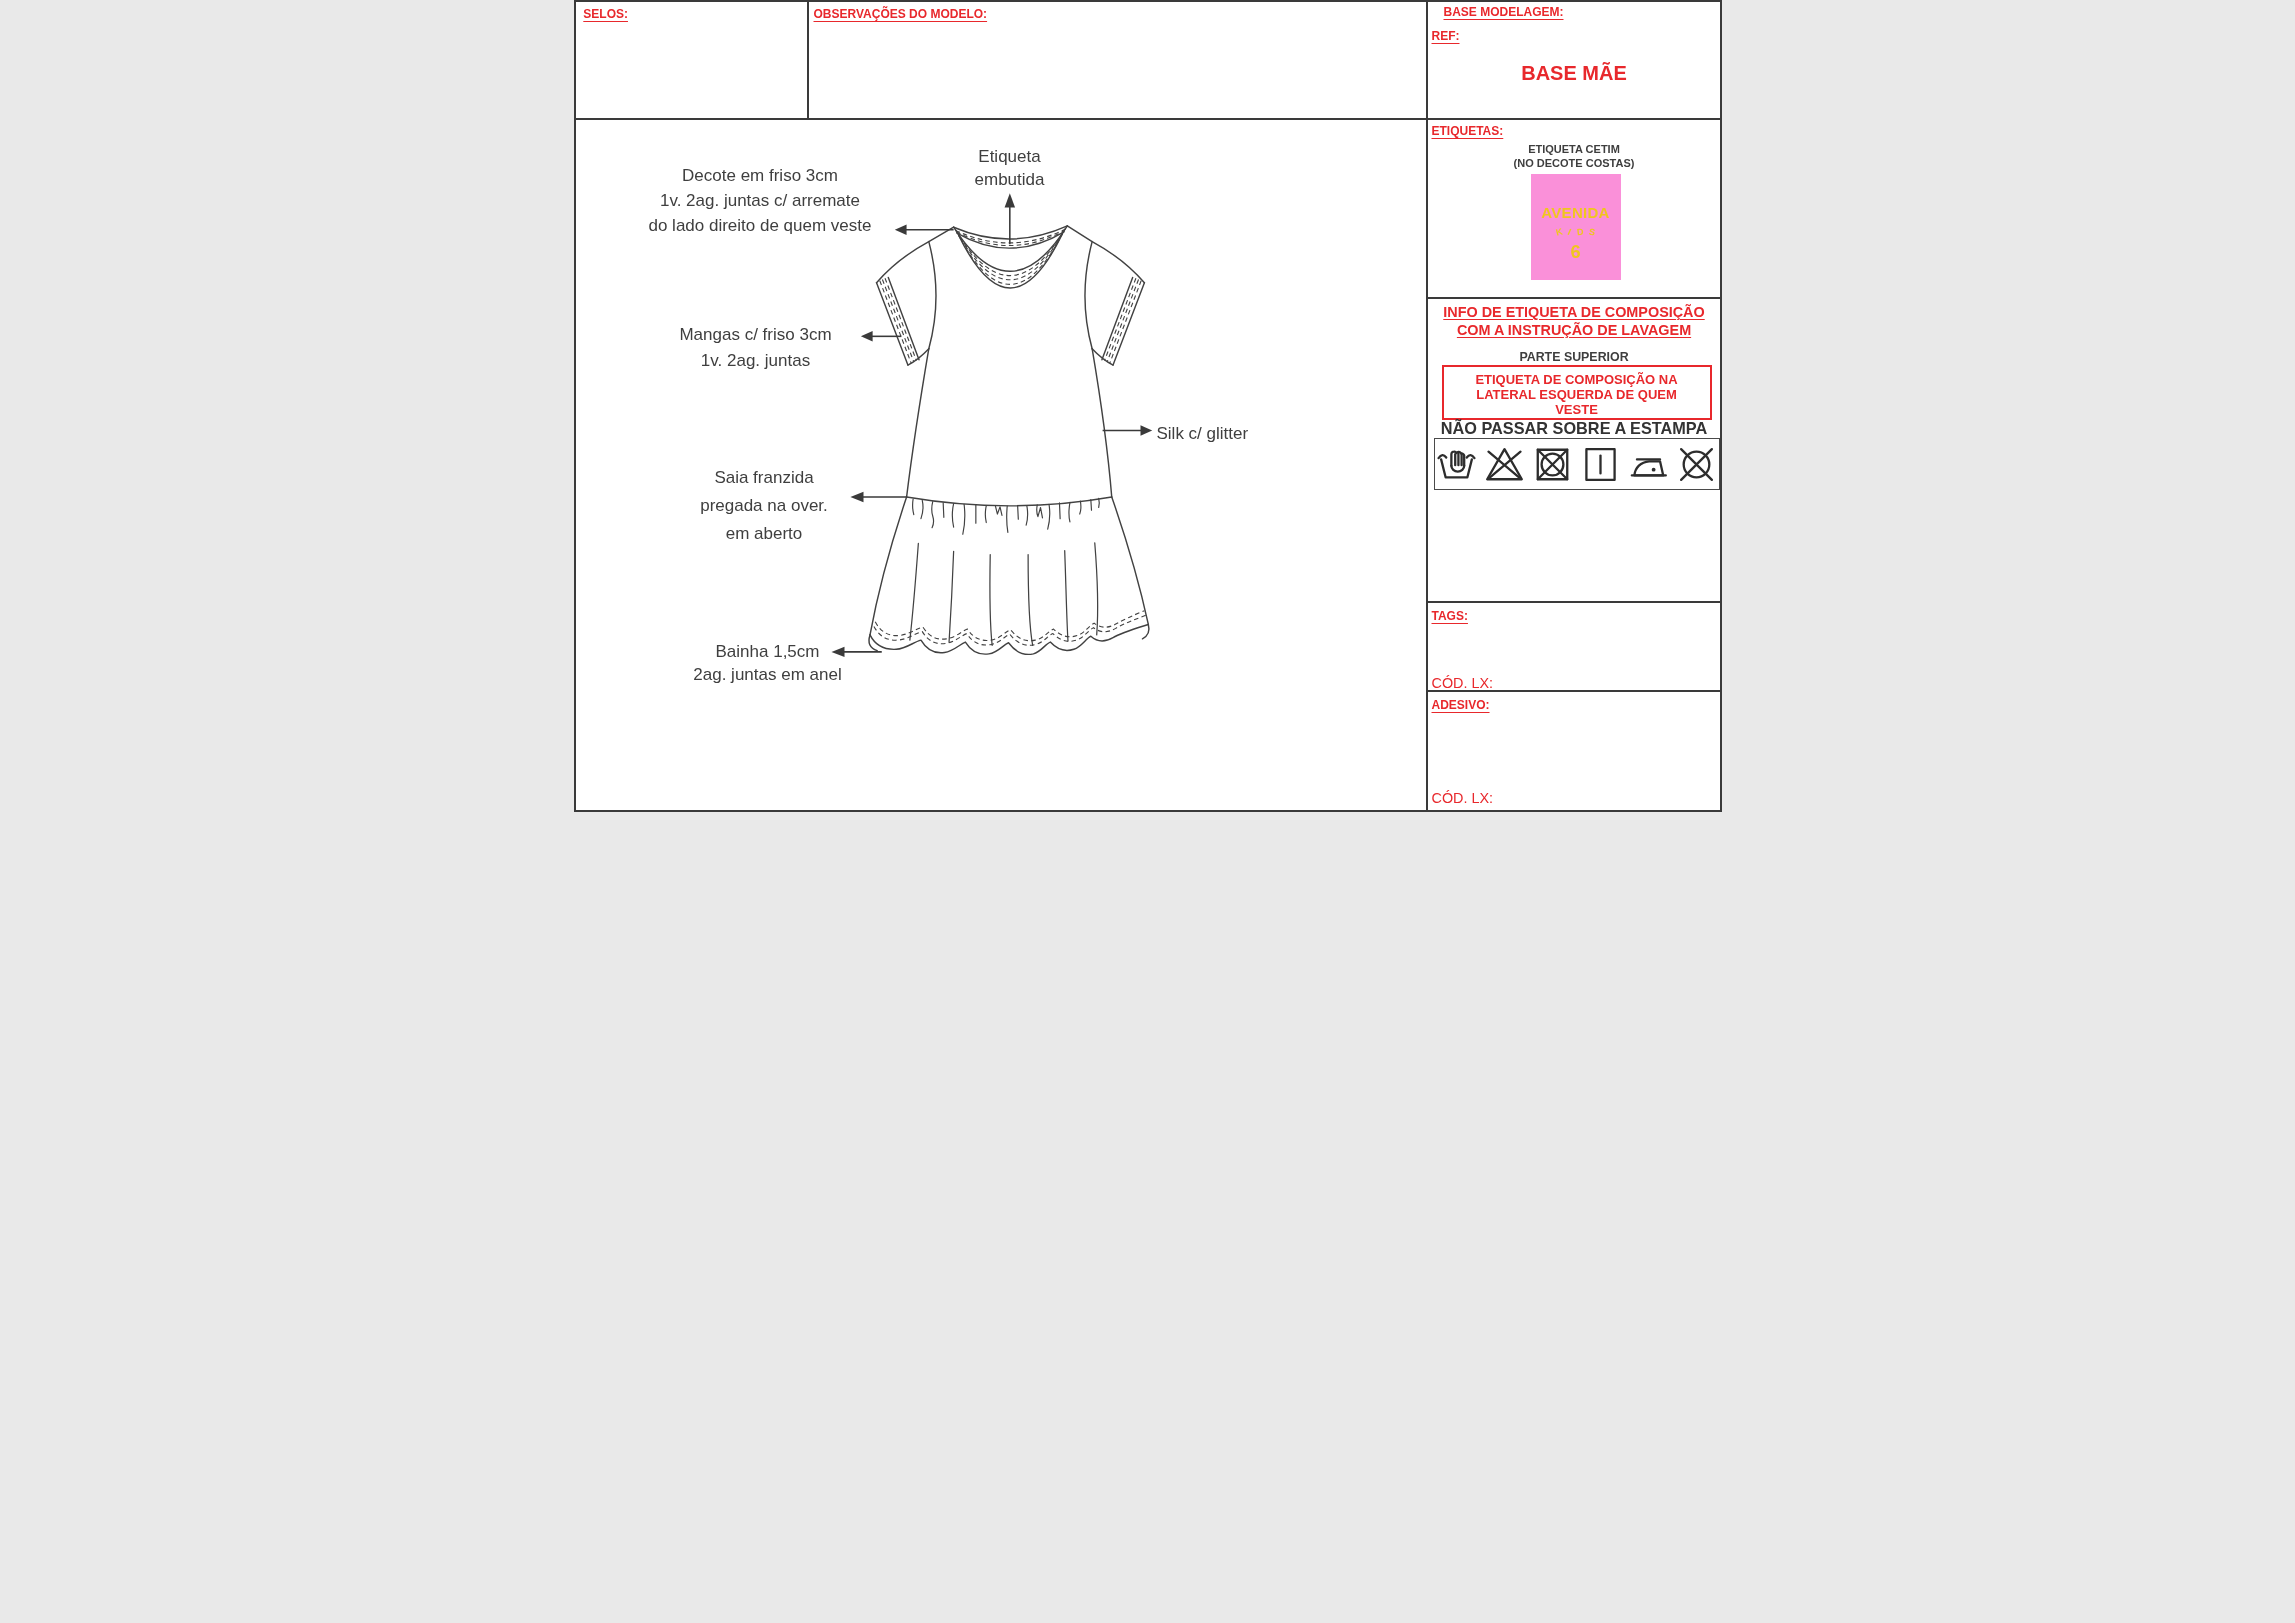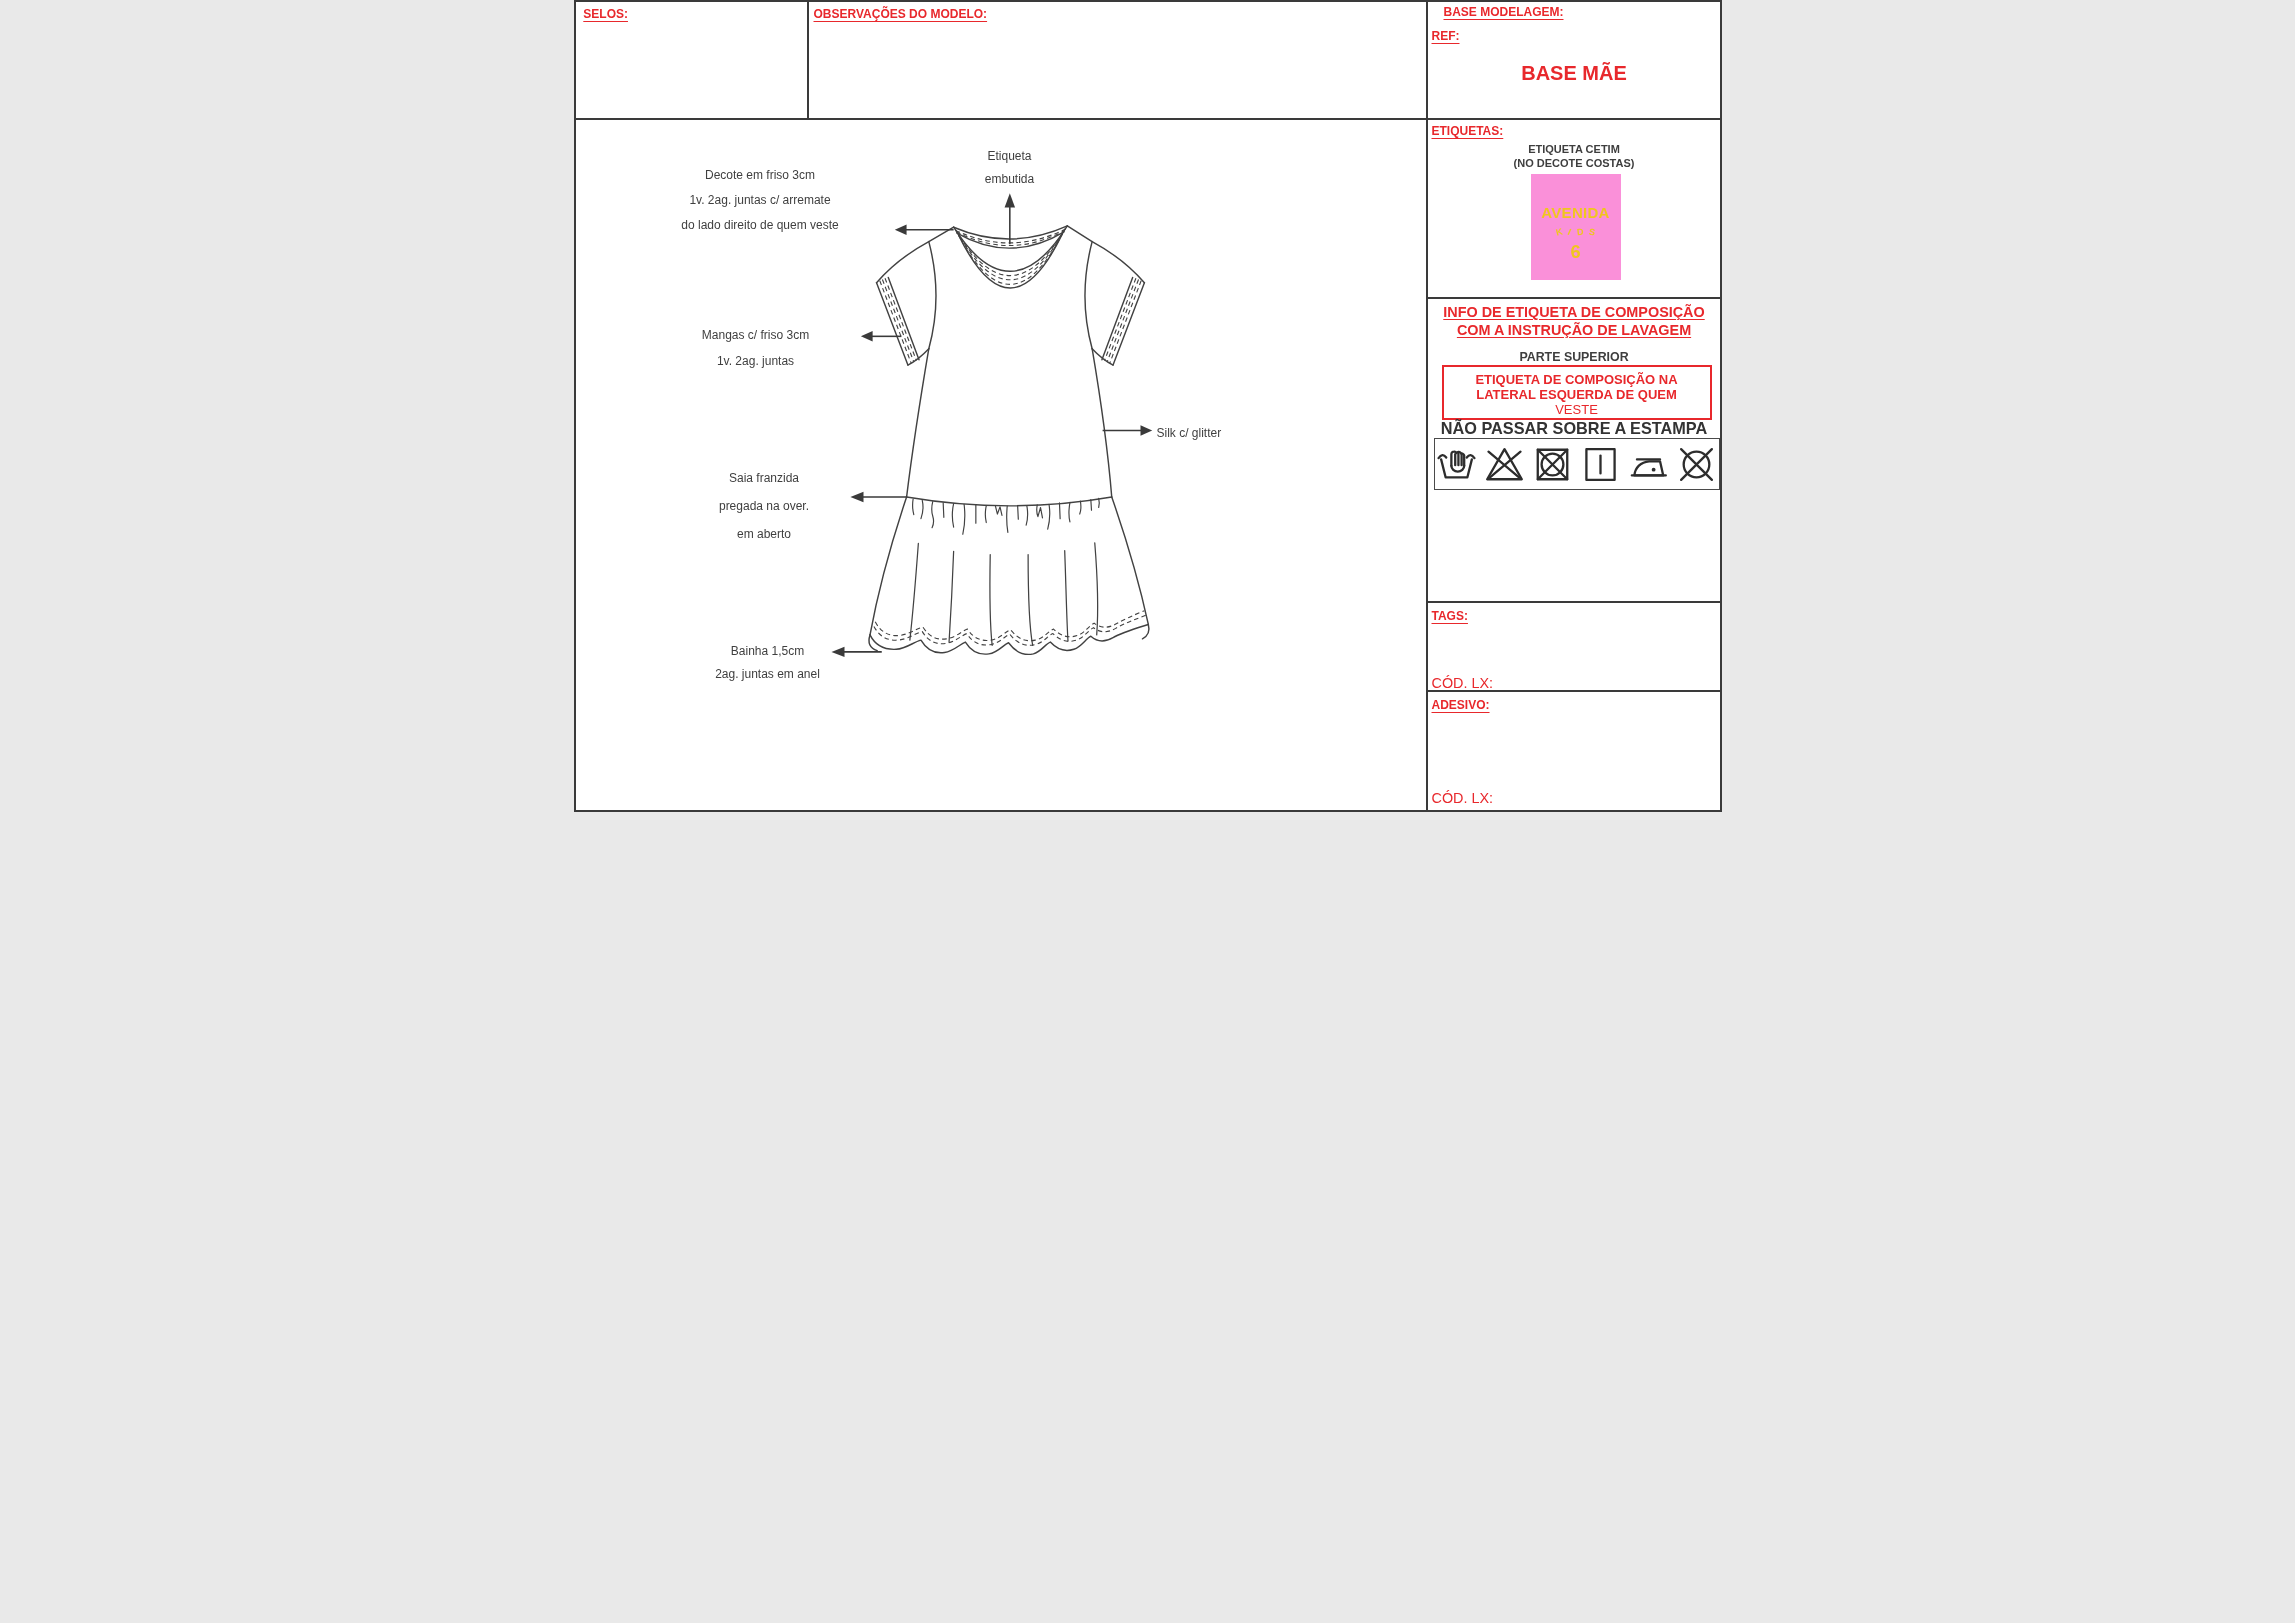--- a/index.html
+++ b/index.html
@@ -8,21 +8,21 @@
     position:relative;width:1148px;height:812px;margin:0 auto;
     background:#ffffff;border:2.6px solid #3a3a3a;overflow:hidden;
     font-family:"Liberation Sans", sans-serif;color:#3e3e3e;
   }
   .abs{position:absolute;}
   .box{position:absolute;border:0 solid #3a3a3a;}
   .red{color:#e8282c;}
   .hdr{font-weight:bold;font-size:12px;text-decoration:underline;text-decoration-thickness:1.3px;text-underline-offset:2.6px;white-space:nowrap;}
   .hdr-plain{font-weight:normal;font-size:14.4px;white-space:nowrap;text-align:right;}
   .center{text-align:center;}
-  .ann{position:absolute;text-align:center;font-size:12px;line-height:25px;color:#3f3f3f;}
+  .ann{position:absolute;text-align:center;font-size:17px;line-height:25px;color:#3f3f3f;}
   .ann div{white-space:nowrap;}
   .prod{position:absolute;text-align:center;font-weight:bold;font-size:21px;line-height:27.4px;color:#3e3e3e;}
   .lblrow{display:flex;justify-content:center;align-items:flex-end;gap:5.9px;}
   .kletter{display:inline-block;font-size:9.1px;font-weight:bold;}
   .careicons{display:flex;align-items:center;justify-content:center;gap:7.2px;}
   .careicons svg{display:block;}
 </style>
 </head>
 <body>
 
@@ -58,21 +58,21 @@
     <div style="margin-top: 4.6px; font-size: 18.3px; font-weight: bold; color: rgb(240, 198, 31);">6</div>
   </div>
 
   <div class="abs red center" style="left:850px;top:302px;width:297px;font-weight:bold;font-size:14.4px;text-decoration:underline;text-decoration-thickness:1.3px;text-underline-offset:2px;">INFO DE ETIQUETA DE COMPOSIÇÃO</div>
   <div class="abs red center" style="left:850px;top:320px;width:297px;font-weight:bold;font-size:14.4px;text-decoration:underline;text-decoration-thickness:1.3px;text-underline-offset:2px;">COM A INSTRUÇÃO DE LAVAGEM</div>
   <div class="abs center" style="left:850px;top:348px;width:297px;font-weight:bold;font-size:12.4px;">PARTE SUPERIOR</div>
 
   <div class="abs" style="left:866px;top:363px;width:270px;height:55px;border:2px solid #e8282c;"></div>
   <div class="abs red center" style="left:866px;top:370px;width:270px;font-weight:bold;font-size:13px;">ETIQUETA DE COMPOSIÇÃO NA</div>
   <div class="abs red center" style="left:866px;top:385px;width:270px;font-weight:bold;font-size:13px;">LATERAL ESQUERDA DE QUEM</div>
-  <div class="abs red center" style="left:866px;top:400px;width:270px;font-weight:normal;font-size:13px;">VESTE</div>
+  <div class="abs red center" style="left:866px;top:400px;width:270px;font-weight:bold;font-size:13px;">VESTE</div>
 
   <div class="abs center" style="left:850px;top:417px;width:297px;font-weight:bold;font-size:16.3px;color:#333;">NÃO PASSAR SOBRE A ESTAMPA</div>
 
   <div class="abs careicons" style="left:858px;top:436px;width:286px;height:52px;border:1.3px solid #4a4a4a;">
     <svg width="41" height="41" viewBox="0 0 64 64" fill="none" stroke="#2d2d2d" stroke-width="3.6" stroke-linecap="round" stroke-linejoin="round">
       <path d="M8,24 L15,52 H49 L56,24"></path>
       <path d="M4,22 Q10,13 16,21"></path>
       <path d="M48,21 Q54,13 60,22"></path>
       <path d="M24,34 v-18 a4,4 0 0 1 4,-4 a4,4 0 0 1 4,2 a4,4 0 0 1 7,1 a4,4 0 0 1 5,3 v16"></path>
       <path d="M24,34 a10,9 0 0 0 20,0"></path>

